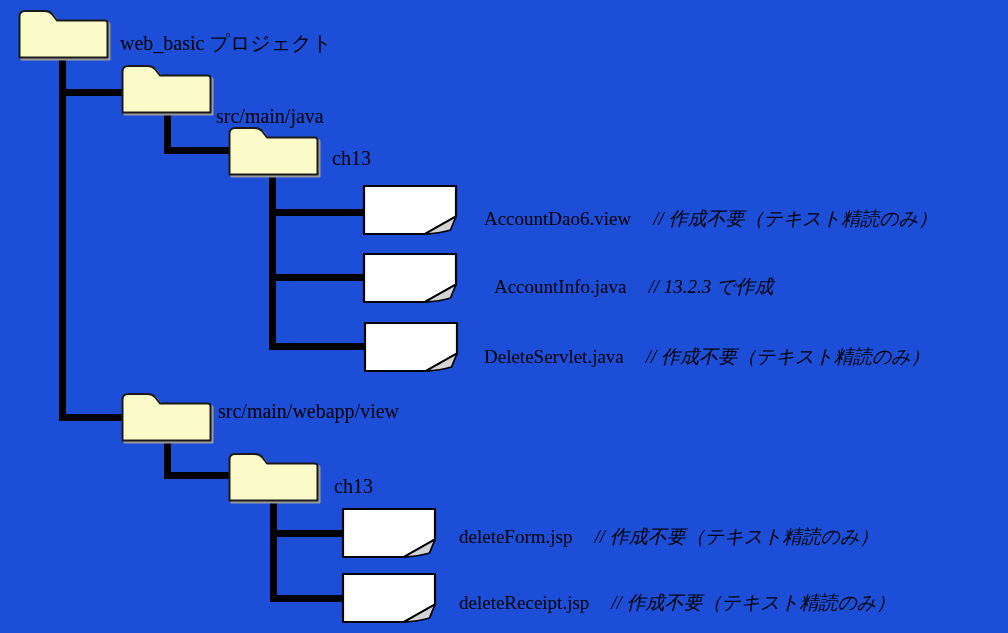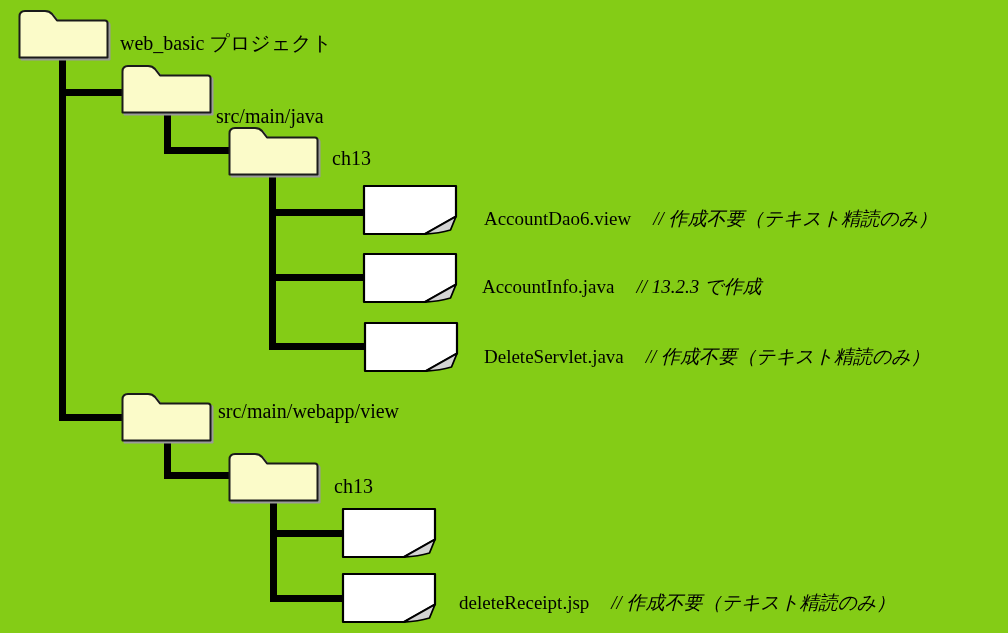--- a/index.html
+++ b/index.html
@@ -1,19 +1,19 @@
 <!DOCTYPE html>
 <html><head>
 <meta charset="utf-8">
 <style>
   html,body{margin:0;padding:0;background:#ffffff;}
   .canvas{
     position:relative;
     width:1008px;height:633px;
-    background:#84cc16;
+    background:#1d4ed8;
     font-family:"Liberation Serif","DejaVu Serif",serif;
     color:#000;
     overflow:hidden;
   }
   .line{position:absolute;background:#000;}
   .node{position:absolute;}
   .folder-svg{
     display:block;
     filter:drop-shadow(2.5px 2.5px 0 #9a9a9a);
   }
@@ -96,40 +96,43 @@
   <div class="label file-line" style="left:466px;top:219px;">
     <span>AccountDao6.view</span><span class="comment">// 作成不要（テキスト精読のみ）</span>
   </div>
 
   <div class="node" style="left:362px;top:252px;">
     <svg class="file-svg" width="96" height="52" viewBox="0 0 96 52">
       <path d="M2,2 L94,2 L94,32.5 L63,50 L2,50 Z" fill="#ffffff" stroke="#000" stroke-width="2.2" stroke-linejoin="round"></path>
       <path d="M63,50 Q77,49.5 88.5,46 L94,32.5 Z" fill="#d4d4d4" stroke="#000" stroke-width="1.8" stroke-linejoin="round"></path>
     </svg>
   </div>
-  <div class="label file-line" style="left:464px;top:287px;text-align:center;">
+  <div class="label file-line" style="left:476px;top:287px;text-align:center;">
     <span>AccountInfo.java</span><span class="comment">// 13.2.3 で作成</span>
   </div>
 
   <div class="node" style="left:363px;top:321px;">
     <svg class="file-svg" width="96" height="52" viewBox="0 0 96 52">
       <path d="M2,2 L94,2 L94,32.5 L63,50 L2,50 Z" fill="#ffffff" stroke="#000" stroke-width="2.2" stroke-linejoin="round"></path>
       <path d="M63,50 Q77,49.5 88.5,46 L94,32.5 Z" fill="#d4d4d4" stroke="#000" stroke-width="1.8" stroke-linejoin="round"></path>
     </svg>
   </div>
   <div class="label file-line" style="left:465px;top:357px;">
     <span>DeleteServlet.java</span><span class="comment">// 作成不要（テキスト精読のみ）</span>
   </div>
 
   <div class="node" style="left:341px;top:507px;">
     <svg class="file-svg" width="96" height="52" viewBox="0 0 96 52">
       <path d="M2,2 L94,2 L94,32.5 L63,50 L2,50 Z" fill="#ffffff" stroke="#000" stroke-width="2.2" stroke-linejoin="round"></path>
       <path d="M63,50 Q77,49.5 88.5,46 L94,32.5 Z" fill="#d4d4d4" stroke="#000" stroke-width="1.8" stroke-linejoin="round"></path>
     </svg>
   </div>
+  <div class="label file-line" style="left:440px;top:537px;">
+    <span>deleteForm.jsp</span><span class="comment">// 作成不要（テキスト精読のみ）</span>
+  </div>
 
   <div class="node" style="left:341px;top:572px;">
     <svg class="file-svg" width="96" height="52" viewBox="0 0 96 52">
       <path d="M2,2 L94,2 L94,32.5 L63,50 L2,50 Z" fill="#ffffff" stroke="#000" stroke-width="2.2" stroke-linejoin="round"></path>
       <path d="M63,50 Q77,49.5 88.5,46 L94,32.5 Z" fill="#d4d4d4" stroke="#000" stroke-width="1.8" stroke-linejoin="round"></path>
     </svg>
   </div>
   <div class="label file-line" style="left:440px;top:603px;">
     <span>deleteReceipt.jsp</span><span class="comment">// 作成不要（テキスト精読のみ）</span>
   </div>

